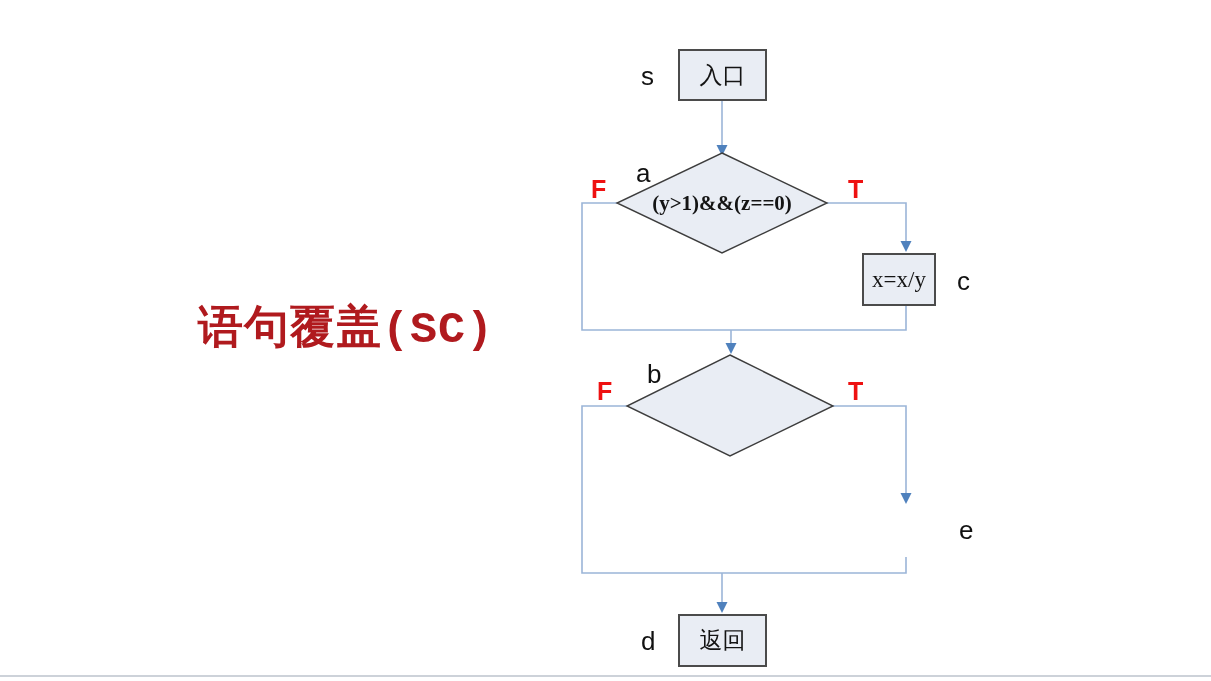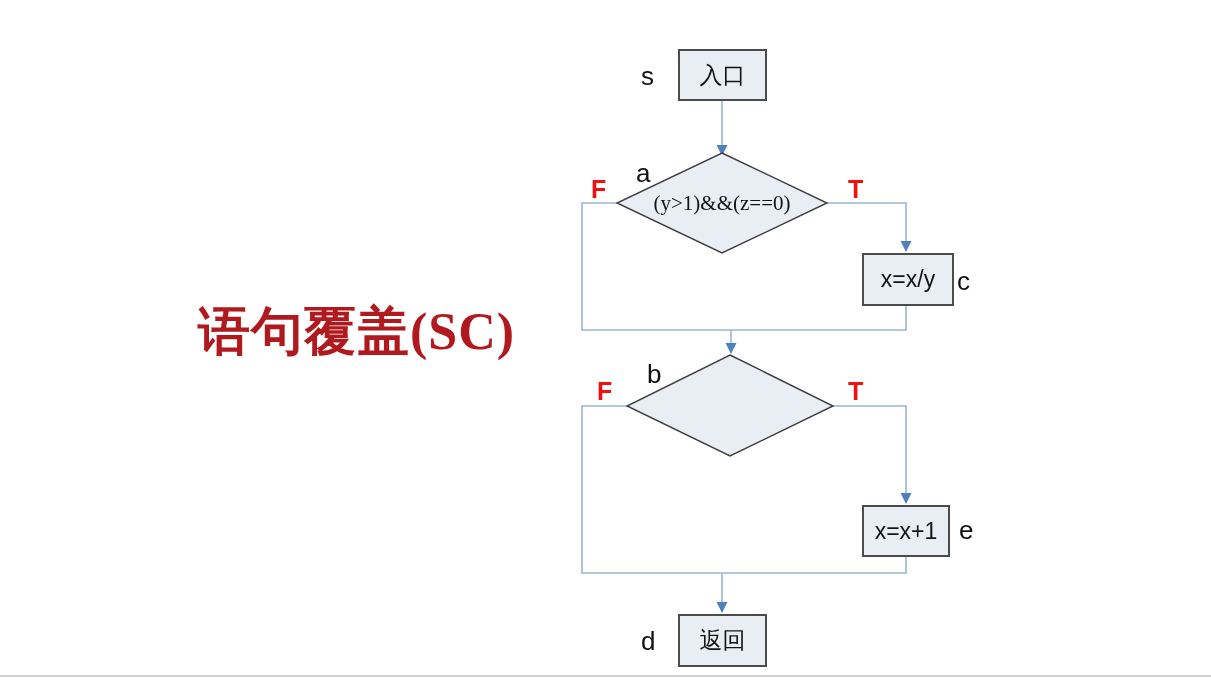--- a/index.html
+++ b/index.html
@@ -12,40 +12,40 @@
     position:absolute;left:0;top:675px;width:1211px;height:2px;
     background:#cdd2d9;
   }
   svg.connectors{position:absolute;left:0;top:0;}
   .connector{stroke:#9bb5d8;stroke-width:1.6;fill:none;}
   .arrowhead{fill:#4f81bd;stroke:none;}
   .diamond-shape{fill:#e9edf4;stroke:#3d3d3d;stroke-width:1.4;}
   .node{
     position:absolute;background:#e9edf4;border:2px solid #4b4b4b;
     display:flex;align-items:center;justify-content:center;
-    font-family:Liberation Sans, sans-serif;
+    font-family:Liberation Serif, serif;
     font-size:23px;color:#141414;
   }
   .dtext{
     position:absolute;text-align:center;
     font-family:"Liberation Serif","DejaVu Serif",serif;
     font-size:21px;color:#141414;line-height:44px;height:44px;
   }
   .tag{
     position:absolute;font-size:26px;color:#111111;
     font-family:"Liberation Sans",sans-serif;
   }
   .branch{
     position:absolute;font-size:25px;font-weight:700;color:#ee1111;
     font-family:"Liberation Sans",sans-serif;
   }
   .page-title{
     position:absolute;left:198px;top:297px;
-    font-family:Liberation Serif, serif;
-    font-size:52px;font-weight:700;color:#b01a1e;letter-spacing:1px;
+    font-family:Liberation Mono, monospace;
+    font-size:45px;font-weight:700;color:#b01a1e;letter-spacing:1px;
     white-space:nowrap;
   }
 </style>
 </head>
 <body>
 
 <div class="stage">
 
   <svg class="connectors" width="1211" height="681" viewBox="0 0 1211 681">
 
@@ -70,37 +70,34 @@
     <polygon class="diamond-shape" points="730,355 833,406 730,456 627,406"></polygon>
   </svg>
 
   <div class="page-title">语句覆盖(SC)</div>
 
   <div class="node" style="left:678px;top:49px;width:89px;height:52px;">
     <span>入口</span>
   </div>
   <div class="tag" style="left:641px;top:61px;">s</div>
 
-  <div class="dtext" style="left:612px;top:181px;width:220px;">(y&gt;1)&amp;&amp;(z==0)</div>
+  <div class="dtext" style="left:612px;top:181px;width:220px;font-weight:bold;">(y&gt;1)&amp;&amp;(z==0)</div>
   <div class="tag" style="left:636px;top:158px;">a</div>
   <div class="branch" style="left:591px;top:175px;">F</div>
   <div class="branch" style="left:848px;top:175px;">T</div>
 
-  <div class="node" style="left:862px;top:253px;width:92px;height:53px;">
+  <div class="node" style="left:862px;top:253px;width:74px;height:53px;">
     <span>x=x/y</span>
   </div>
   <div class="tag" style="left:957px;top:266px;">c</div>
 
   <div class="tag" style="left:647px;top:359px;">b</div>
   <div class="branch" style="left:597px;top:377px;">F</div>
   <div class="branch" style="left:848px;top:377px;">T</div>
 
-  <div class="node" style="left:862px;top:505px;width:88px;height:52px;">
-    <span>x=x+1</span>
-  </div>
   <div class="tag" style="left:959px;top:515px;">e</div>
 
   <div class="node" style="left:678px;top:614px;width:89px;height:53px;justify-content:center;">
     <span>返回</span>
   </div>
   <div class="tag" style="left:641px;top:626px;">d</div>
 
   <div class="slide-bottom-border"></div>
 </div>
 

